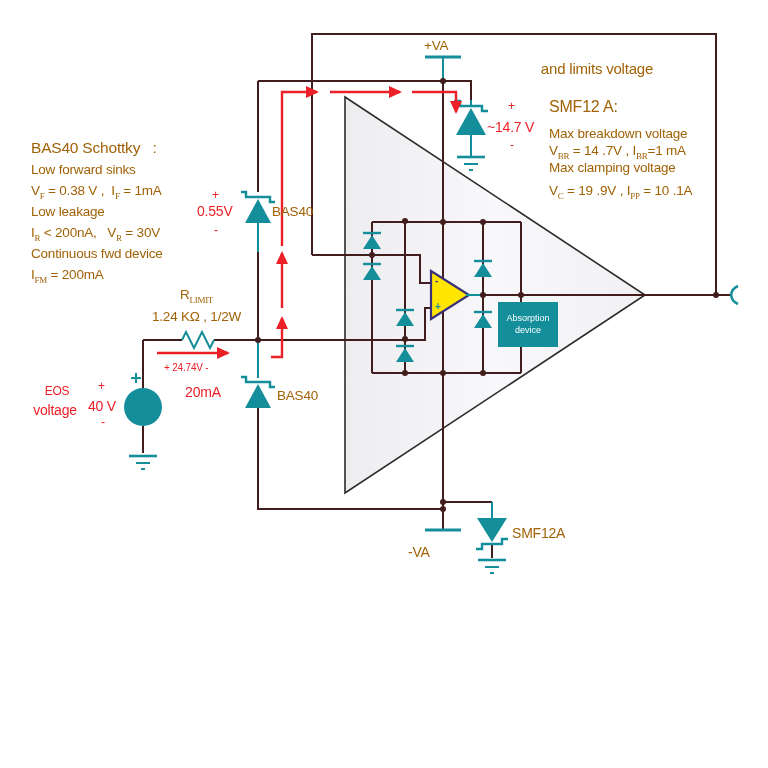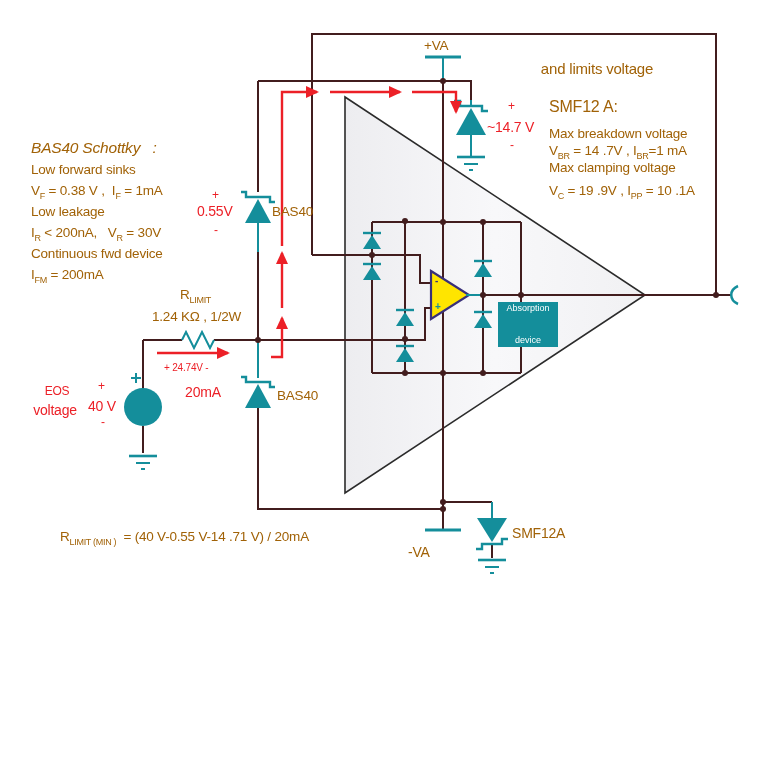--- a/index.html
+++ b/index.html
@@ -3,27 +3,27 @@
 <meta charset="utf-8">
 <style>
   html,body{margin:0;padding:0;background:#ffffff;}
   #stage{position:relative;width:768px;height:768px;background:#ffffff;overflow:hidden;
          font-family:"Liberation Sans",sans-serif;}
   #stage svg{position:absolute;left:0;top:0;}
   .t{position:absolute;white-space:pre;color:#a16207;font-size:13.5px;line-height:1.1;
      letter-spacing:-0.2px;}
   .red{color:#ec2027;}
   .center{transform:translateX(-50%);text-align:center;}
-  .title{font-size:15.5px;font-style:italic;}
+  .title{font-size:15.5px;}
   .note{font-size:15px;}
   .smftitle{font-size:16px;}
   .small{font-size:12px;}
-  sub{font-size:9px;letter-spacing:-0.3px;}
+  sub{font-size:9px;letter-spacing:-0.3px;font-family:Liberation Serif, serif;}
   .absbox{position:absolute;left:498px;top:302px;width:60px;height:44px;display:flex;
-          flex-direction:column;align-items:center;justify-content:space-between;color:#fff;
+          flex-direction:column;align-items:center;justify-content:center;color:#fff;
           font-size:9px;line-height:1.35;border-radius:8px;}
   .opamp-sign{position:absolute;font-size:10px;font-weight:bold;}
 </style>
 </head>
 <body>
 
 <div id="stage">
 
 <svg width="768" height="768" viewBox="0 0 768 768">
   <defs>
@@ -227,15 +227,14 @@
 <div class="t red small" style="left:101px;top:416px;">-</div>
 <div class="t red" style="left:164px;top:362px;font-size:10px;">+ 24.74V -</div>
 <div class="t red center" style="left:203px;top:385px;font-size:14px;">20mA</div>
 <div class="t red small" style="left:212px;top:189px;">+</div>
 <div class="t red" style="left:197px;top:204px;font-size:14px;">0.55V</div>
 <div class="t red small" style="left:214px;top:224px;">-</div>
 <div class="t red small" style="left:508px;top:100px;">+</div>
 <div class="t red" style="left:487px;top:120px;font-size:14px;">~14.7 V</div>
 <div class="t red small" style="left:510px;top:139px;">-</div>
 
-<div class="t" style="left:60px;top:530px;">R<sub>LIMIT (MIN )</sub>  = (40 V-0.55 V-14 .71 V) / 20mA</div>
 
 </div>
 
 </body></html>

